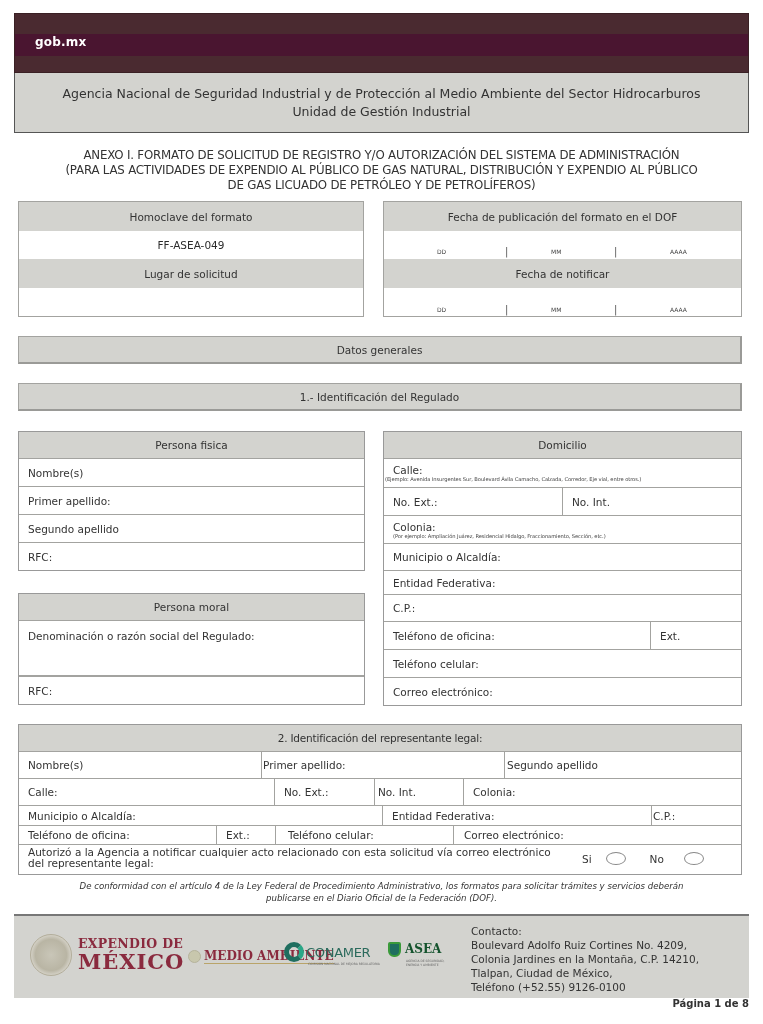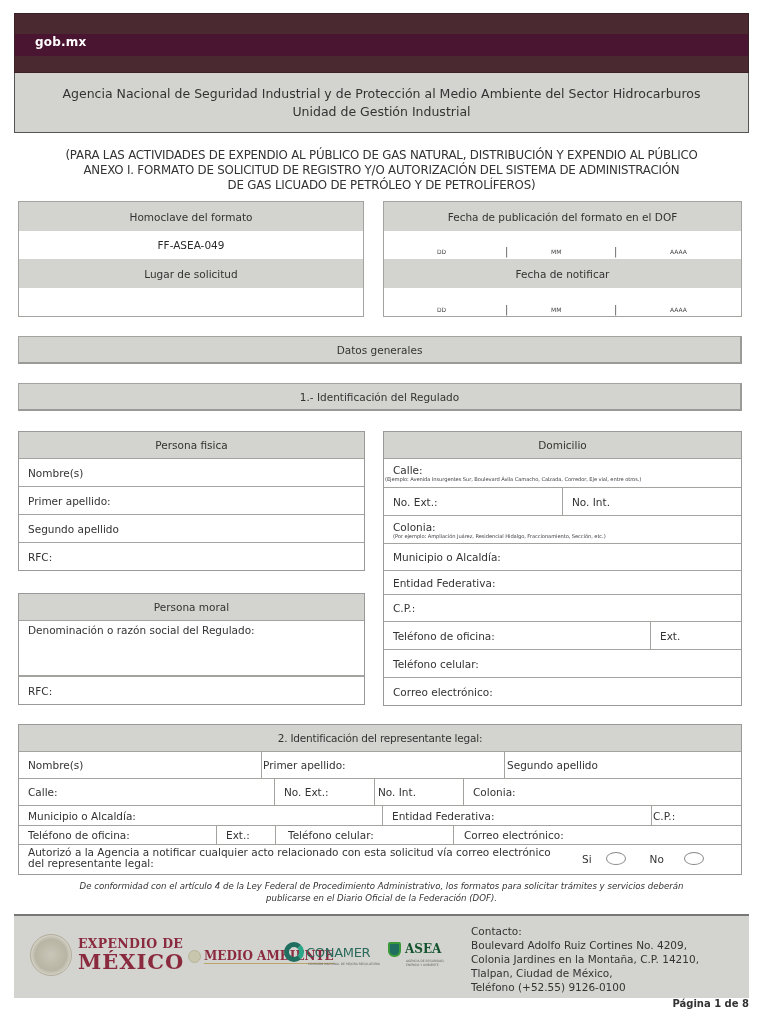--- a/index.html
+++ b/index.html
@@ -60,22 +60,22 @@
 <div class="abs topbar">
   <div class="topbar-band"></div>
   <div class="topbar-logo">gob.mx</div>
 </div>
 <div class="abs agency">
   <div>Agencia Nacional de Seguridad Industrial y de Protección al Medio Ambiente del Sector Hidrocarburos</div>
   <div>Unidad de Gestión Industrial</div>
 </div>
 
 <div class="abs title">
+  <div>ANEXO I. FORMATO DE SOLICITUD DE REGISTRO Y/O AUTORIZACIÓN DEL SISTEMA DE ADMINISTRACIÓN</div>
   <div>(PARA LAS ACTIVIDADES DE EXPENDIO AL PÚBLICO DE GAS NATURAL, DISTRIBUCIÓN Y EXPENDIO AL PÚBLICO</div>
-  <div>ANEXO I. FORMATO DE SOLICITUD DE REGISTRO Y/O AUTORIZACIÓN DEL SISTEMA DE ADMINISTRACIÓN</div>
   <div>DE GAS LICUADO DE PETRÓLEO Y DE PETROLÍFEROS)</div>
 </div>
 
 <div class="abs box" style="left:18px; top:201px; width:346px; height:116px;">
   <div class="hdr" style="position:absolute; left:0; right:0; top:0; height:29px;">Homoclave del formato</div>
   <div style="position:absolute; left:0; right:0; top:29px; height:28px; font-size:10.5px; display:flex; align-items:center; justify-content:center;">FF-ASEA-049</div>
   <div class="hdr" style="position:absolute; left:0; right:0; top:57px; height:29px;">Lugar de solicitud</div>
   <div style="position:absolute; left:0; right:0; top:86px; height:29px;"></div>
 </div>
 
@@ -104,21 +104,21 @@
 <div class="abs box" style="left:18px; top:431px; width:347px; height:140px; border-color:#999;">
   <div class="hdr" style="position:absolute; left:0; right:0; top:0; height:27px; border-bottom:1px solid #a3a3a0;">Persona fisica</div>
   <div class="cell" style="left:0; right:0; top:27px; height:28px;">Nombre(s)</div>
   <div class="cell" style="left:0; right:0; top:55px; height:28px;">Primer apellido:</div>
   <div class="cell" style="left:0; right:0; top:83px; height:28px;">Segundo apellido</div>
   <div class="cell" style="left:0; right:0; top:111px; height:27px; border-bottom:none;">RFC:</div>
 </div>
 
 <div class="abs box" style="left:18px; top:593px; width:347px; height:112px; border-color:#999;">
   <div class="hdr" style="position:absolute; left:0; right:0; top:0; height:27px; border-bottom:1px solid #a3a3a0;">Persona moral</div>
-  <div class="cell" style="left:0; right:0; top:27px; height:56px; align-items:flex-start; padding-top:3px; border-bottom:2px solid #a3a3a0;">Denominación o razón social del Regulado:</div>
+  <div class="cell" style="left:0; right:0; top:27px; height:56px; align-items:flex-start; padding-top:9px; border-bottom:2px solid #a3a3a0;">Denominación o razón social del Regulado:</div>
   <div class="cell" style="left:0; right:0; top:83px; height:27px; border-bottom:none;">RFC:</div>
 </div>
 
 <div class="abs box" style="left:383px; top:431px; width:359px; height:275px; border-color:#999;">
   <div class="hdr" style="position:absolute; left:0; right:0; top:0; height:27px; border-bottom:1px solid #a3a3a0;">Domicilio</div>
   <div class="cell" style="left:0; right:0; top:27px; height:29px; flex-direction:column; align-items:flex-start; justify-content:center; padding-left:0;">
     <div style="padding-left:9px; font-size:10.5px; line-height:12px;">Calle:</div>
     <div class="small-hint" style="padding-left:1px;">(Ejemplo: Avenida Insurgentes Sur, Boulevard Ávila Camacho, Calzada, Corredor, Eje vial, entre otros.)</div>
   </div>
   <div class="cell" style="left:0; width:178px; top:56px; height:28px;">No. Ext.:</div>

